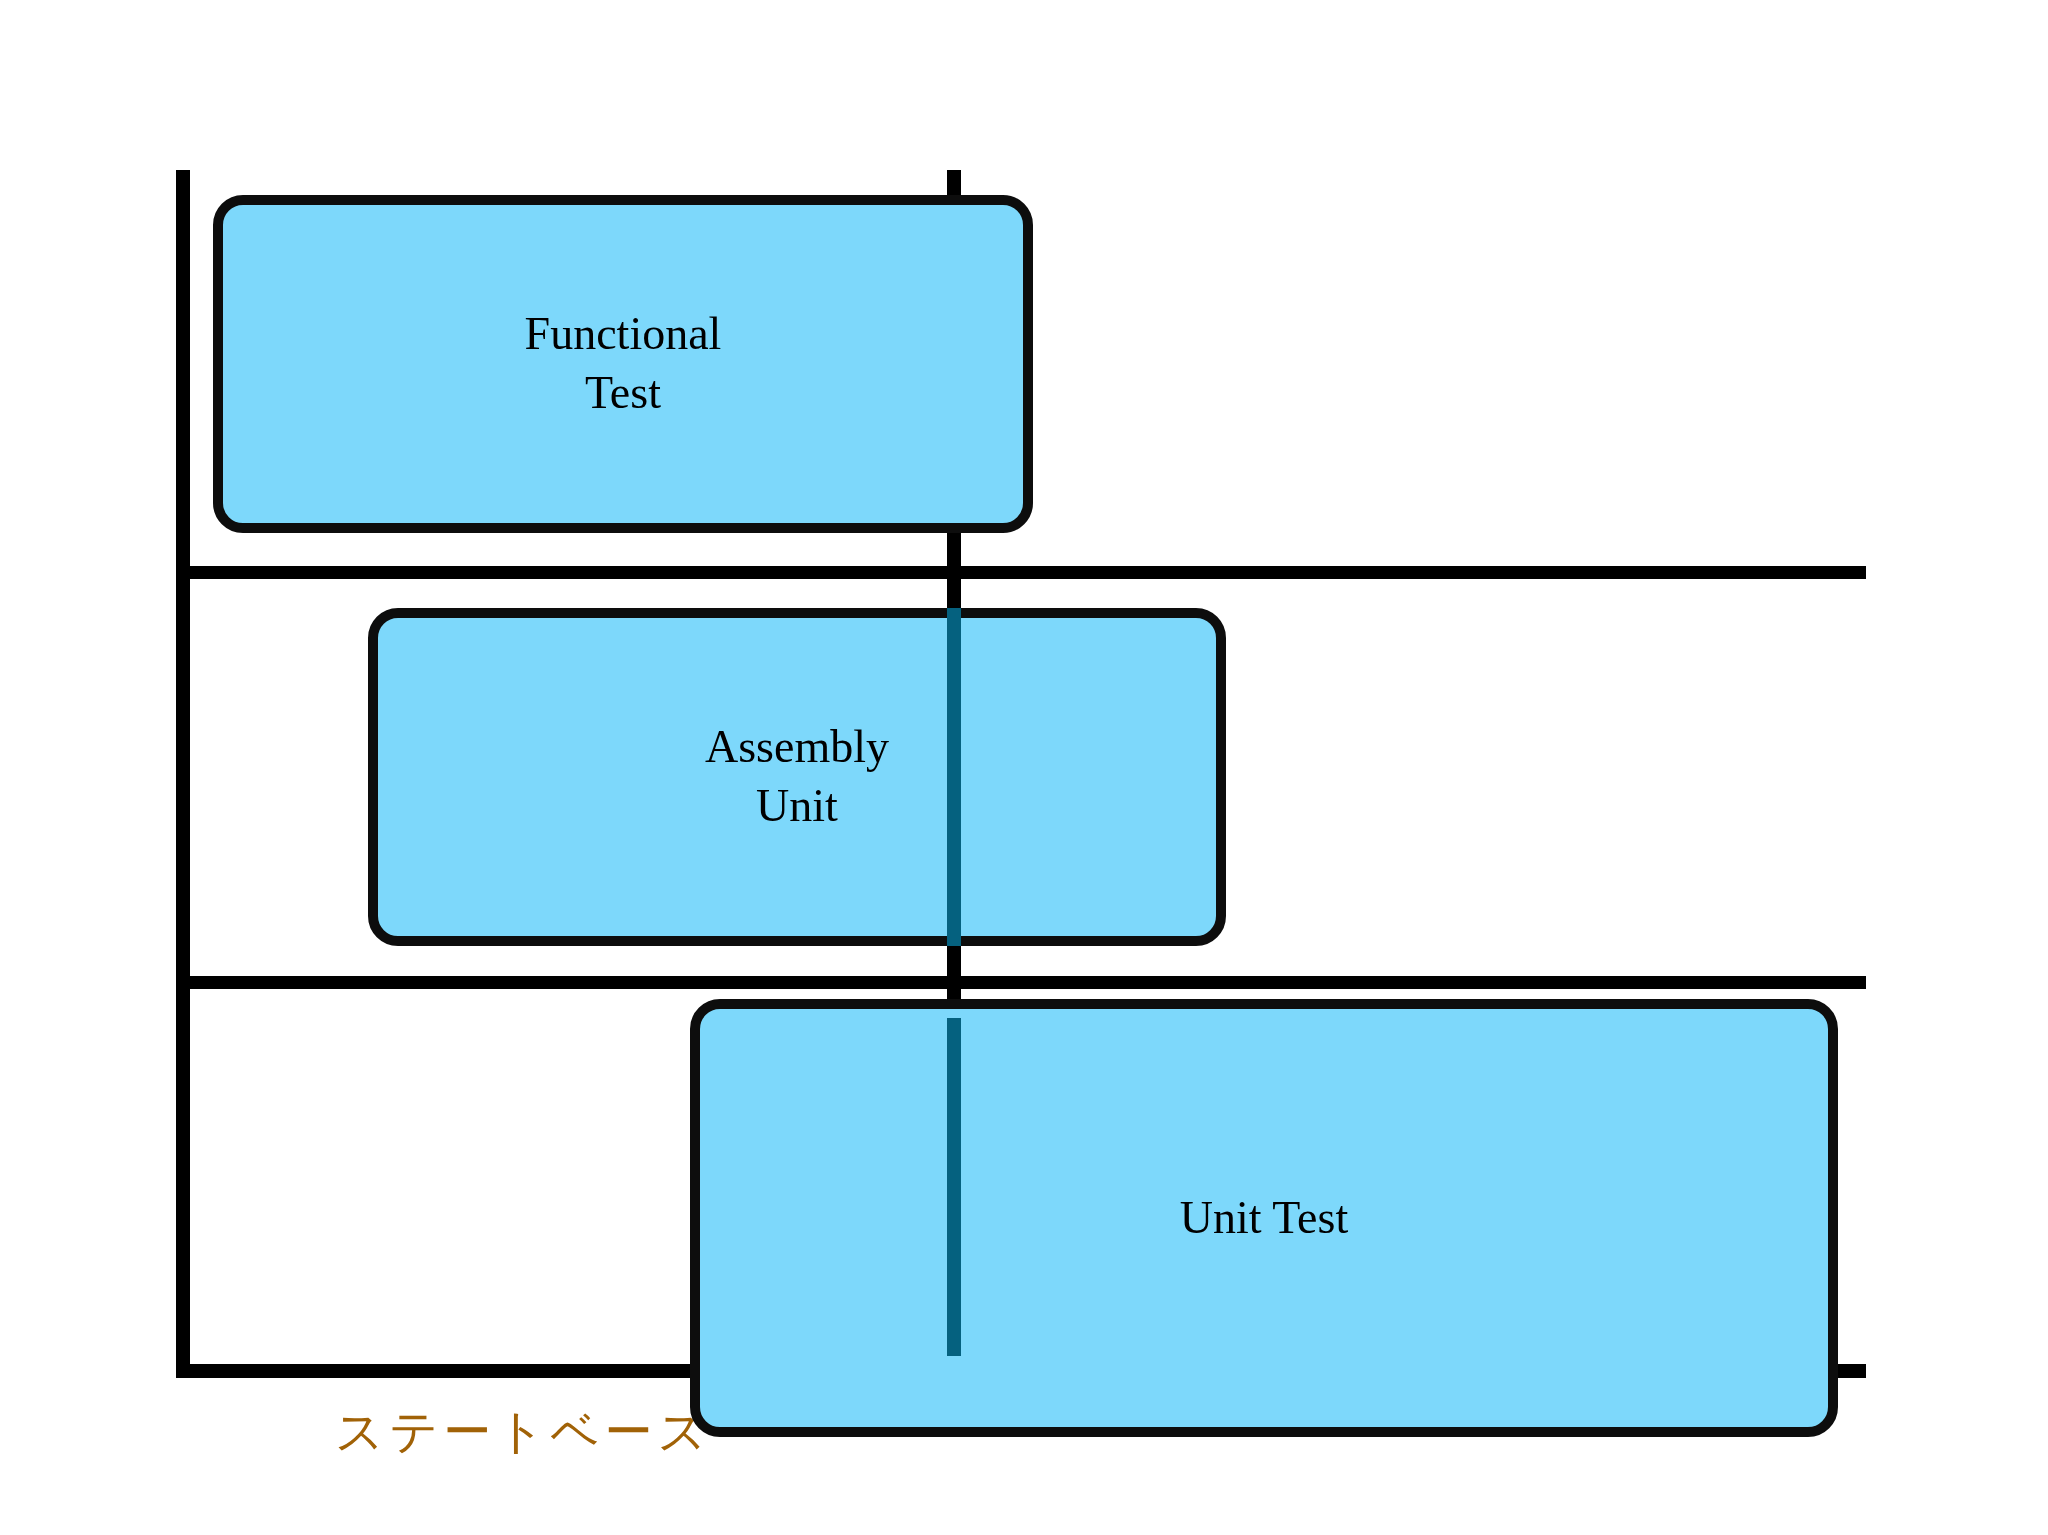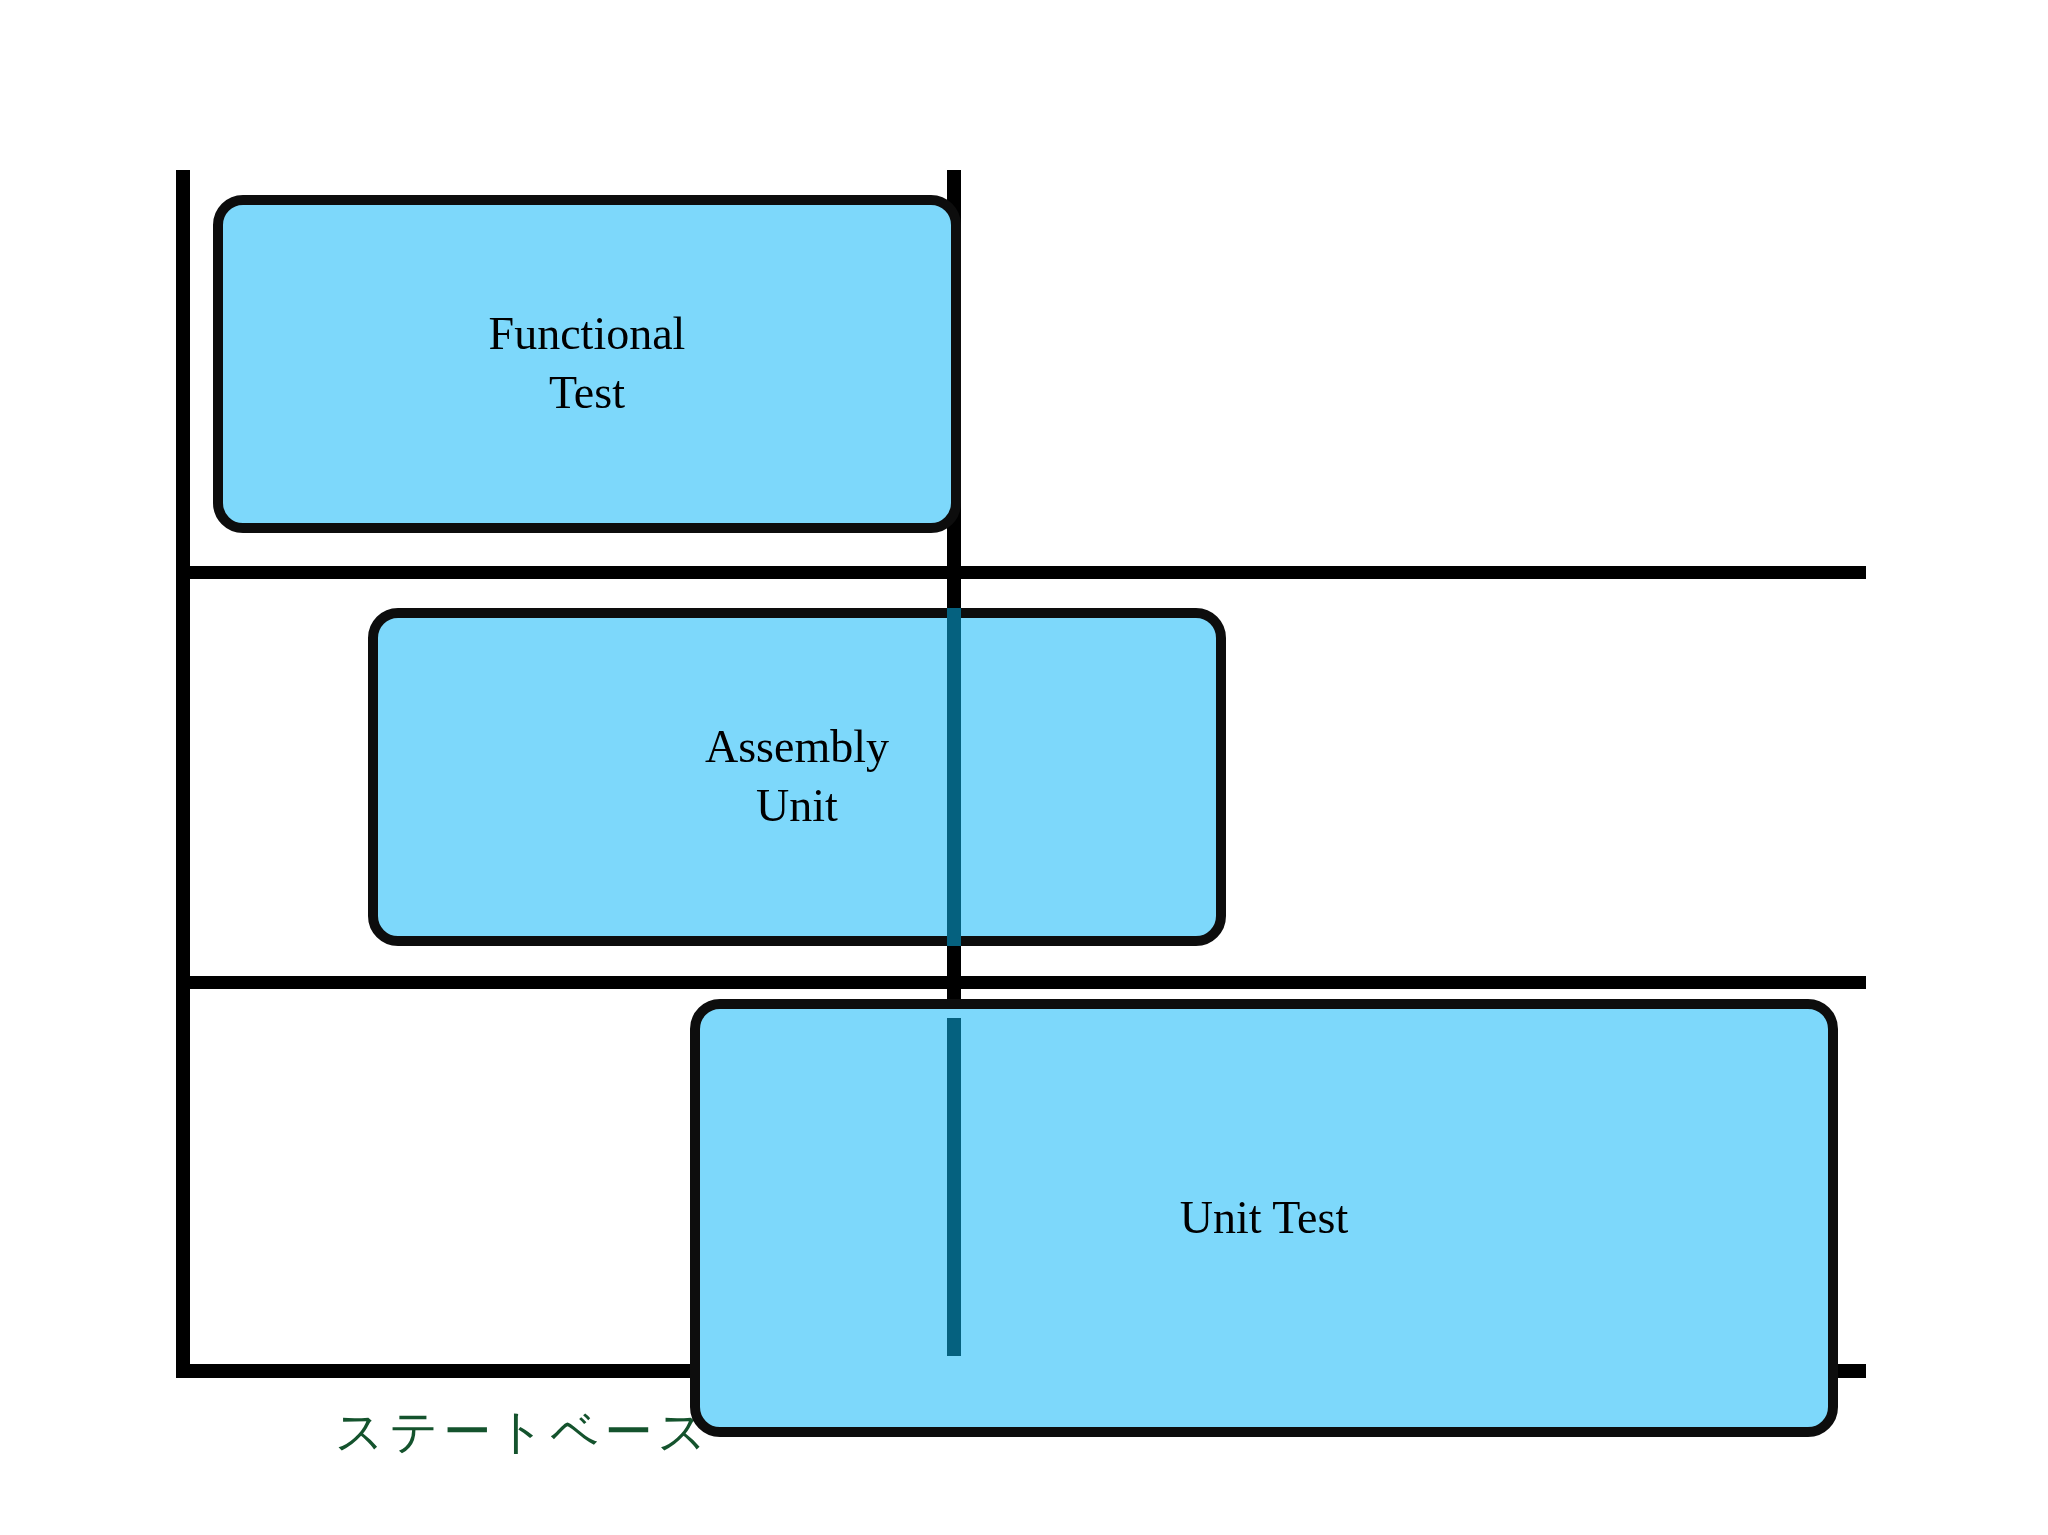--- a/index.html
+++ b/index.html
@@ -87,31 +87,31 @@
   .test-box .box-label {
     font-family: "Liberation Serif", "DejaVu Serif", serif;
     font-size: 46px;
     line-height: 1.28;
     color: #000000;
     text-align: center;
     white-space: pre-line;
     user-select: none;
   }
 
-  .box-functional { left: 213px; top: 195px;  width: 748px;  height: 338px; }
+  .box-functional { left: 213px; top: 195px;  width: 820px;  height: 338px; }
   .box-assembly   { left: 368px; top: 608px;  width: 858px;  height: 338px; }
   .box-unit       { left: 690px; top: 999px; width: 1148px; height: 438px; }
 
   
   .category-label {
     position: absolute;
     font-family: "Liberation Sans", "DejaVu Sans", sans-serif;
     font-size: 48px;
     letter-spacing: 5px;
-    color: #14532d;
+    color: #a16207;
     white-space: nowrap;
     z-index: 4;
     user-select: none;
   }
   .label-state       { left: 335px;  top: 1400px; }
   .label-interaction { left: 1140px; top: 1400px; }
 </style>
 </head>
 <body>
 

